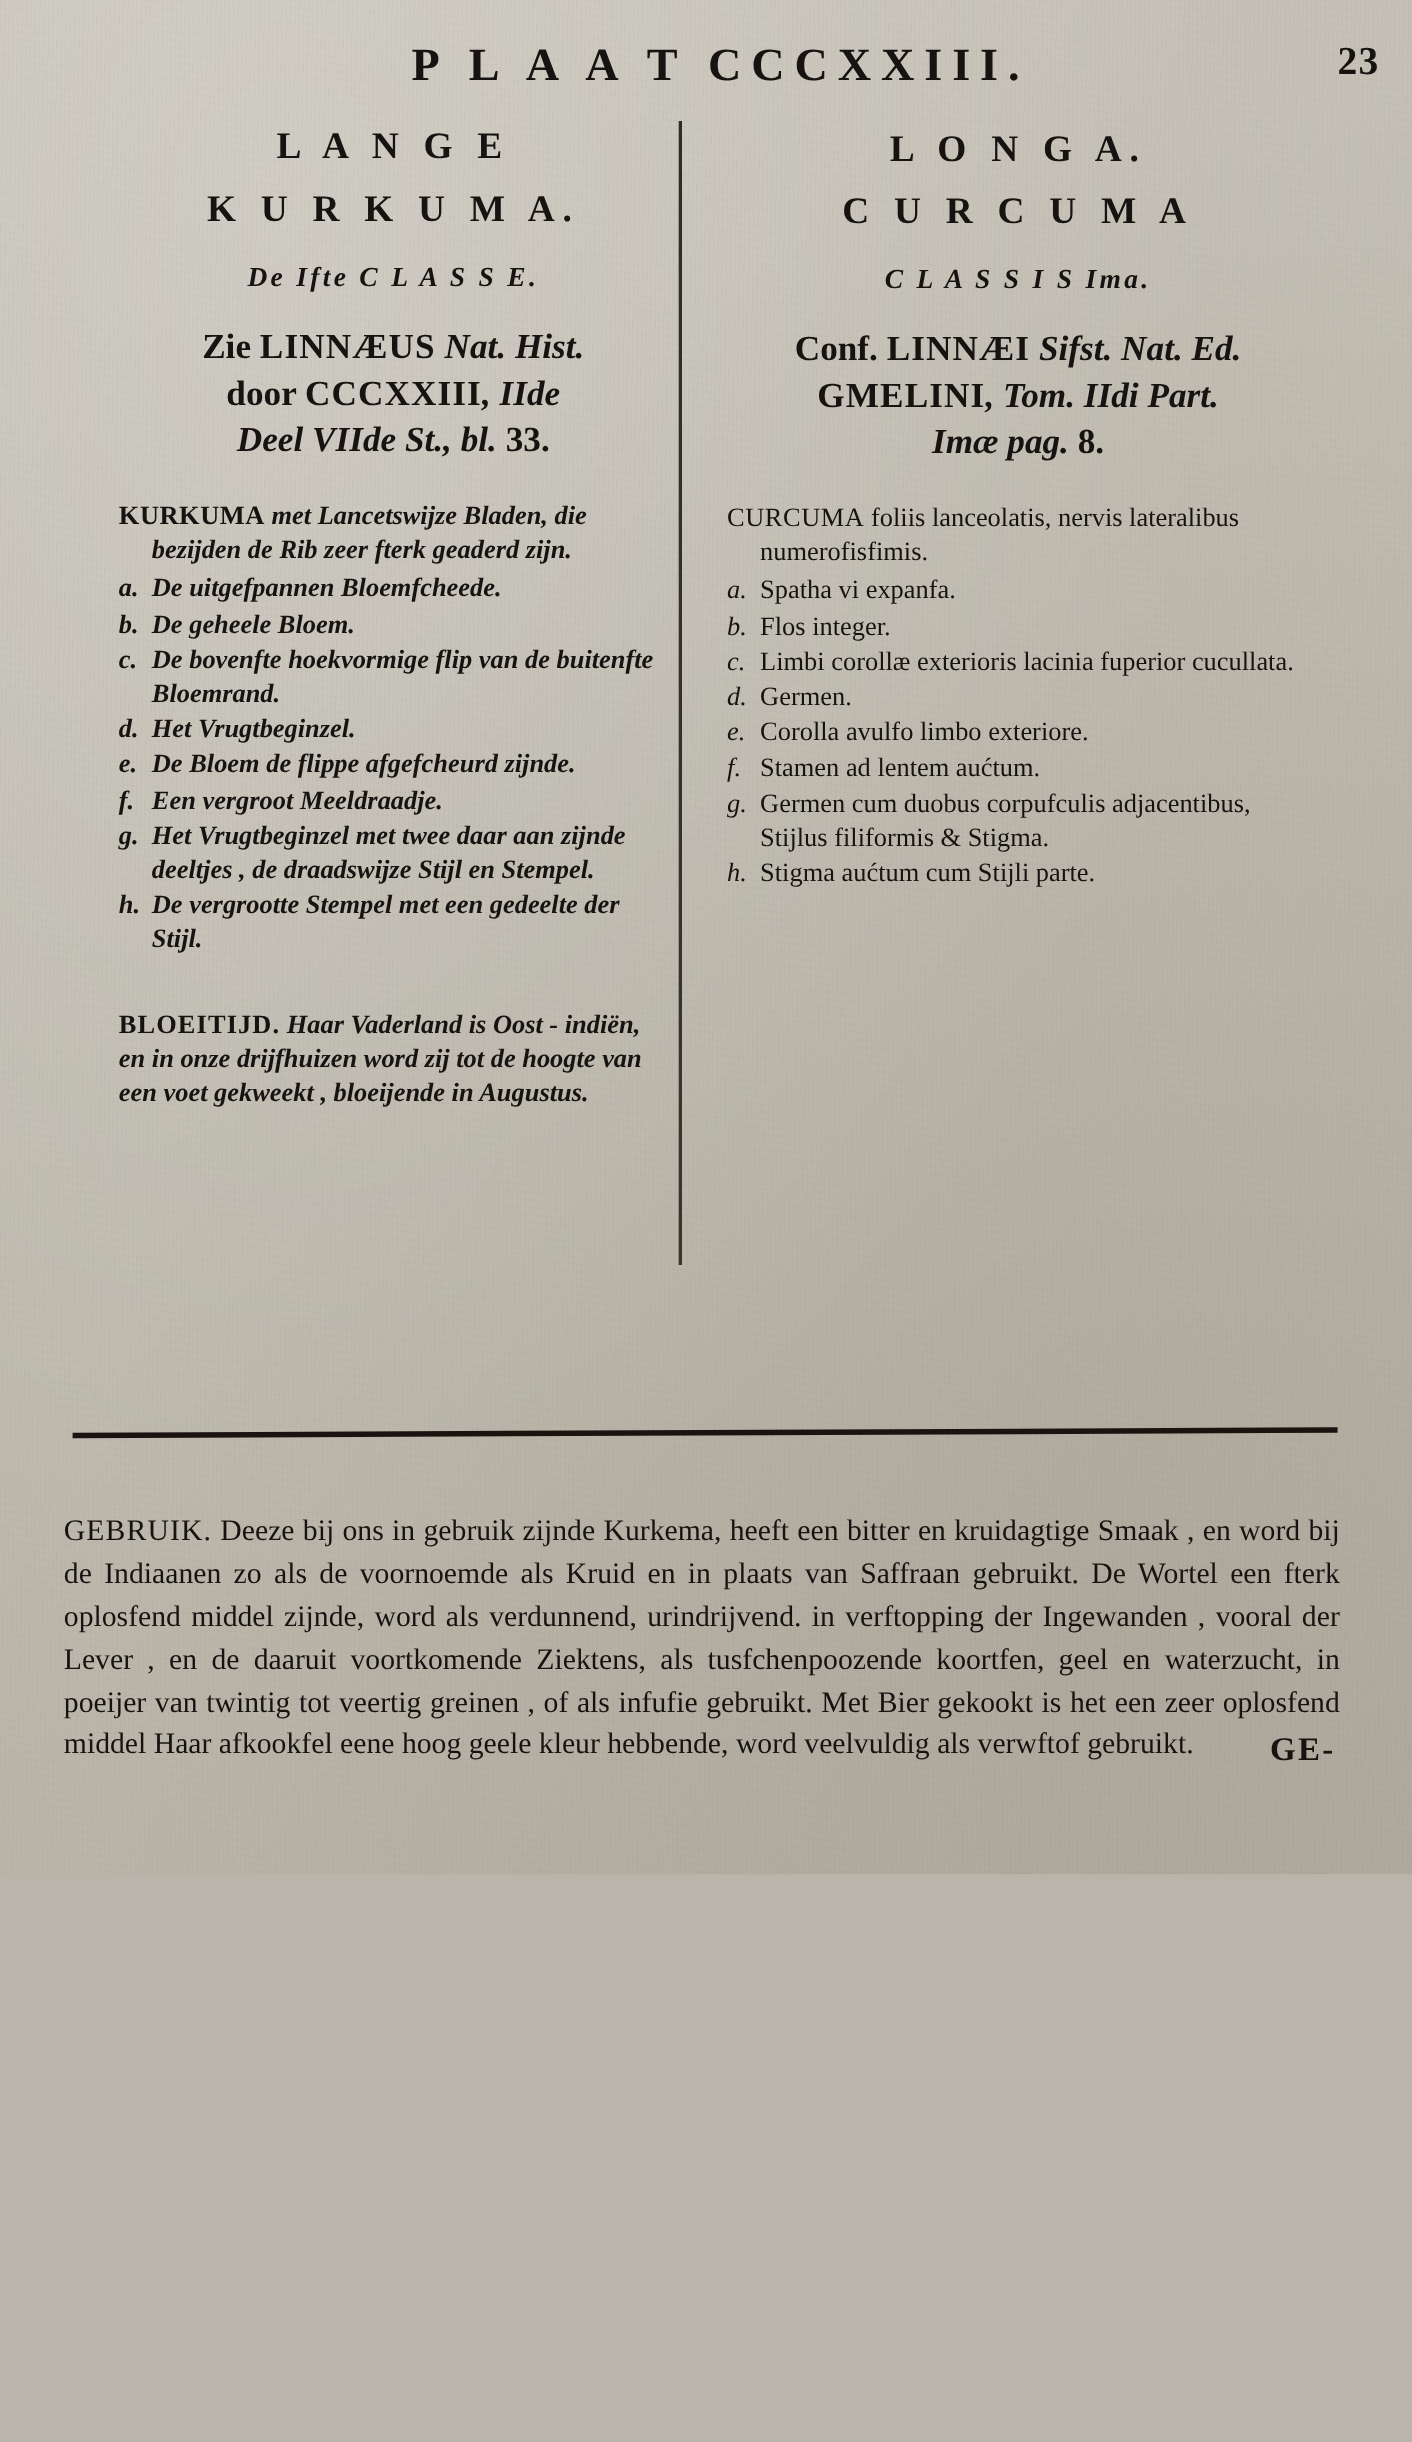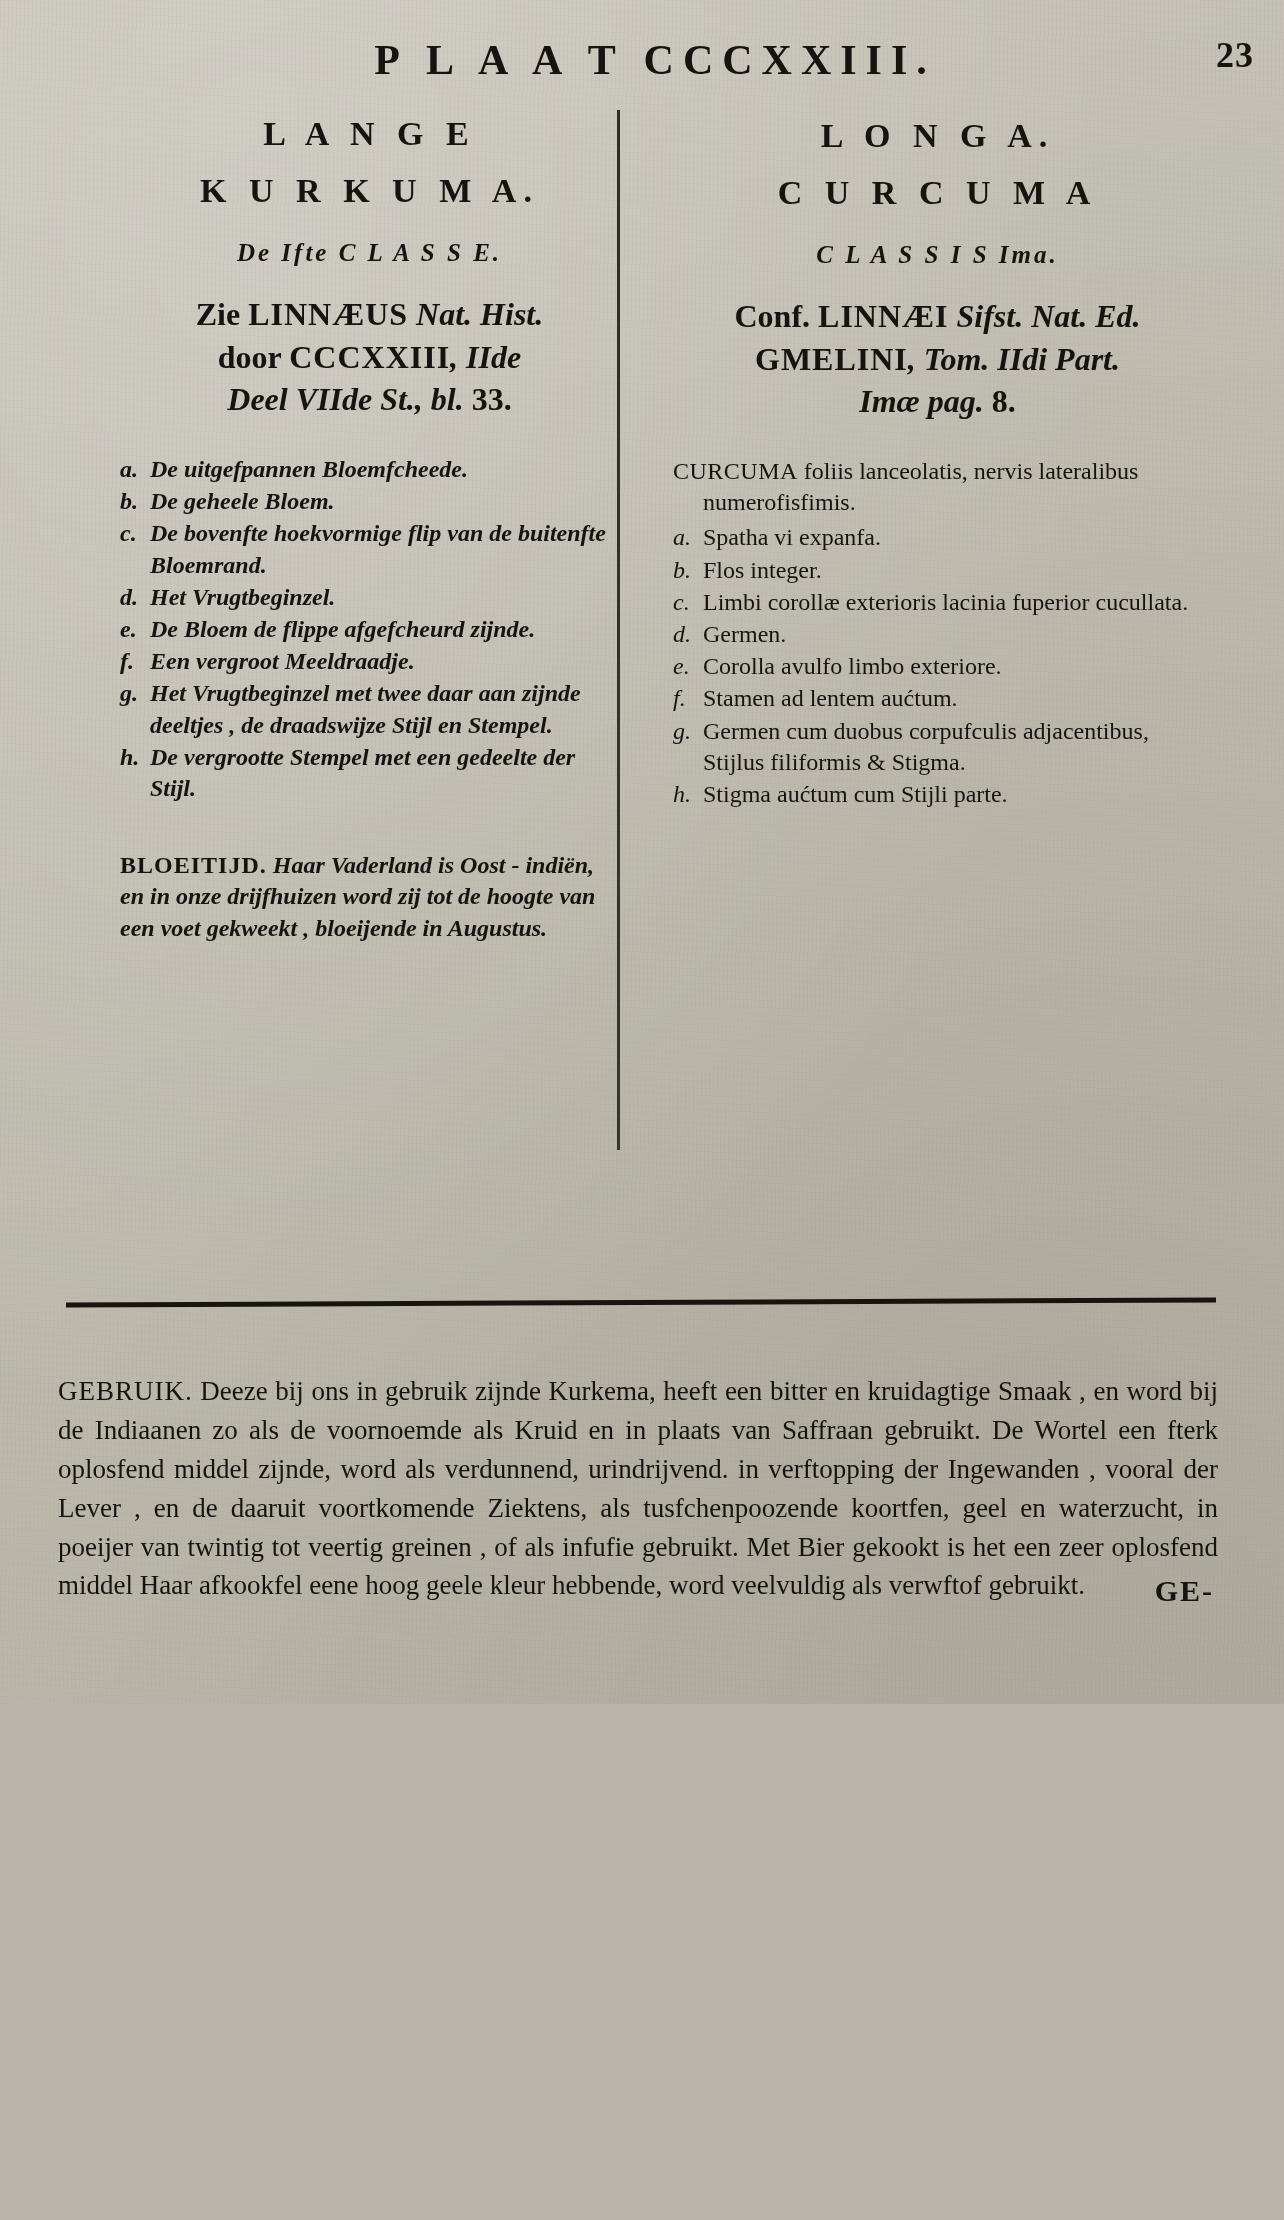--- a/index.html
+++ b/index.html
@@ -56,21 +56,21 @@
     top: 34px;
     font-size: 36px;
     font-weight: 700;
     letter-spacing: 1px;
   }
 
   
   .columns {
     position: absolute;
     top: 108px;
-    left: 60px;
+    left: 48px;
     width: 1170px;
     display: flex;
   }
   .col {
     width: 50%;
     box-sizing: border-box;
   }
   .col.left { padding: 0 26px 0 60px; }
   .col.right { padding: 0 28px 0 28px; }
 
@@ -227,20 +227,23 @@
         <div class="genus l2">K U R K U M A.</div>
         <div class="classe">De Ifte C L A S S E.</div>
         <div class="ref">
           <span class="rm">Zie </span><span class="sc">LINNÆUS</span>
           <span> Nat. Hist.</span><br>
           <span class="rm">door </span><span class="sc">CCCXXIII</span><span>, IIde</span><br>
           <span>Deel VIIde St., bl. </span><span class="rm">33.</span>
         </div>
 
         <div class="desc left-text">
+          <div class="intro intro-hang">
+            <span class="sc">KURKUMA</span><span> met Lancetswijze Bladen, die bezijden de Rib zeer fterk geaderd zijn.</span>
+          </div>
 
           <div class="item">
             <span class="lbl">a.</span>
             <span class="txt">De uitgefpannen Bloemfcheede.</span>
           </div>
           <div class="item">
             <span class="lbl">b.</span>
             <span class="txt">De geheele Bloem.</span>
           </div>
           <div class="item">

